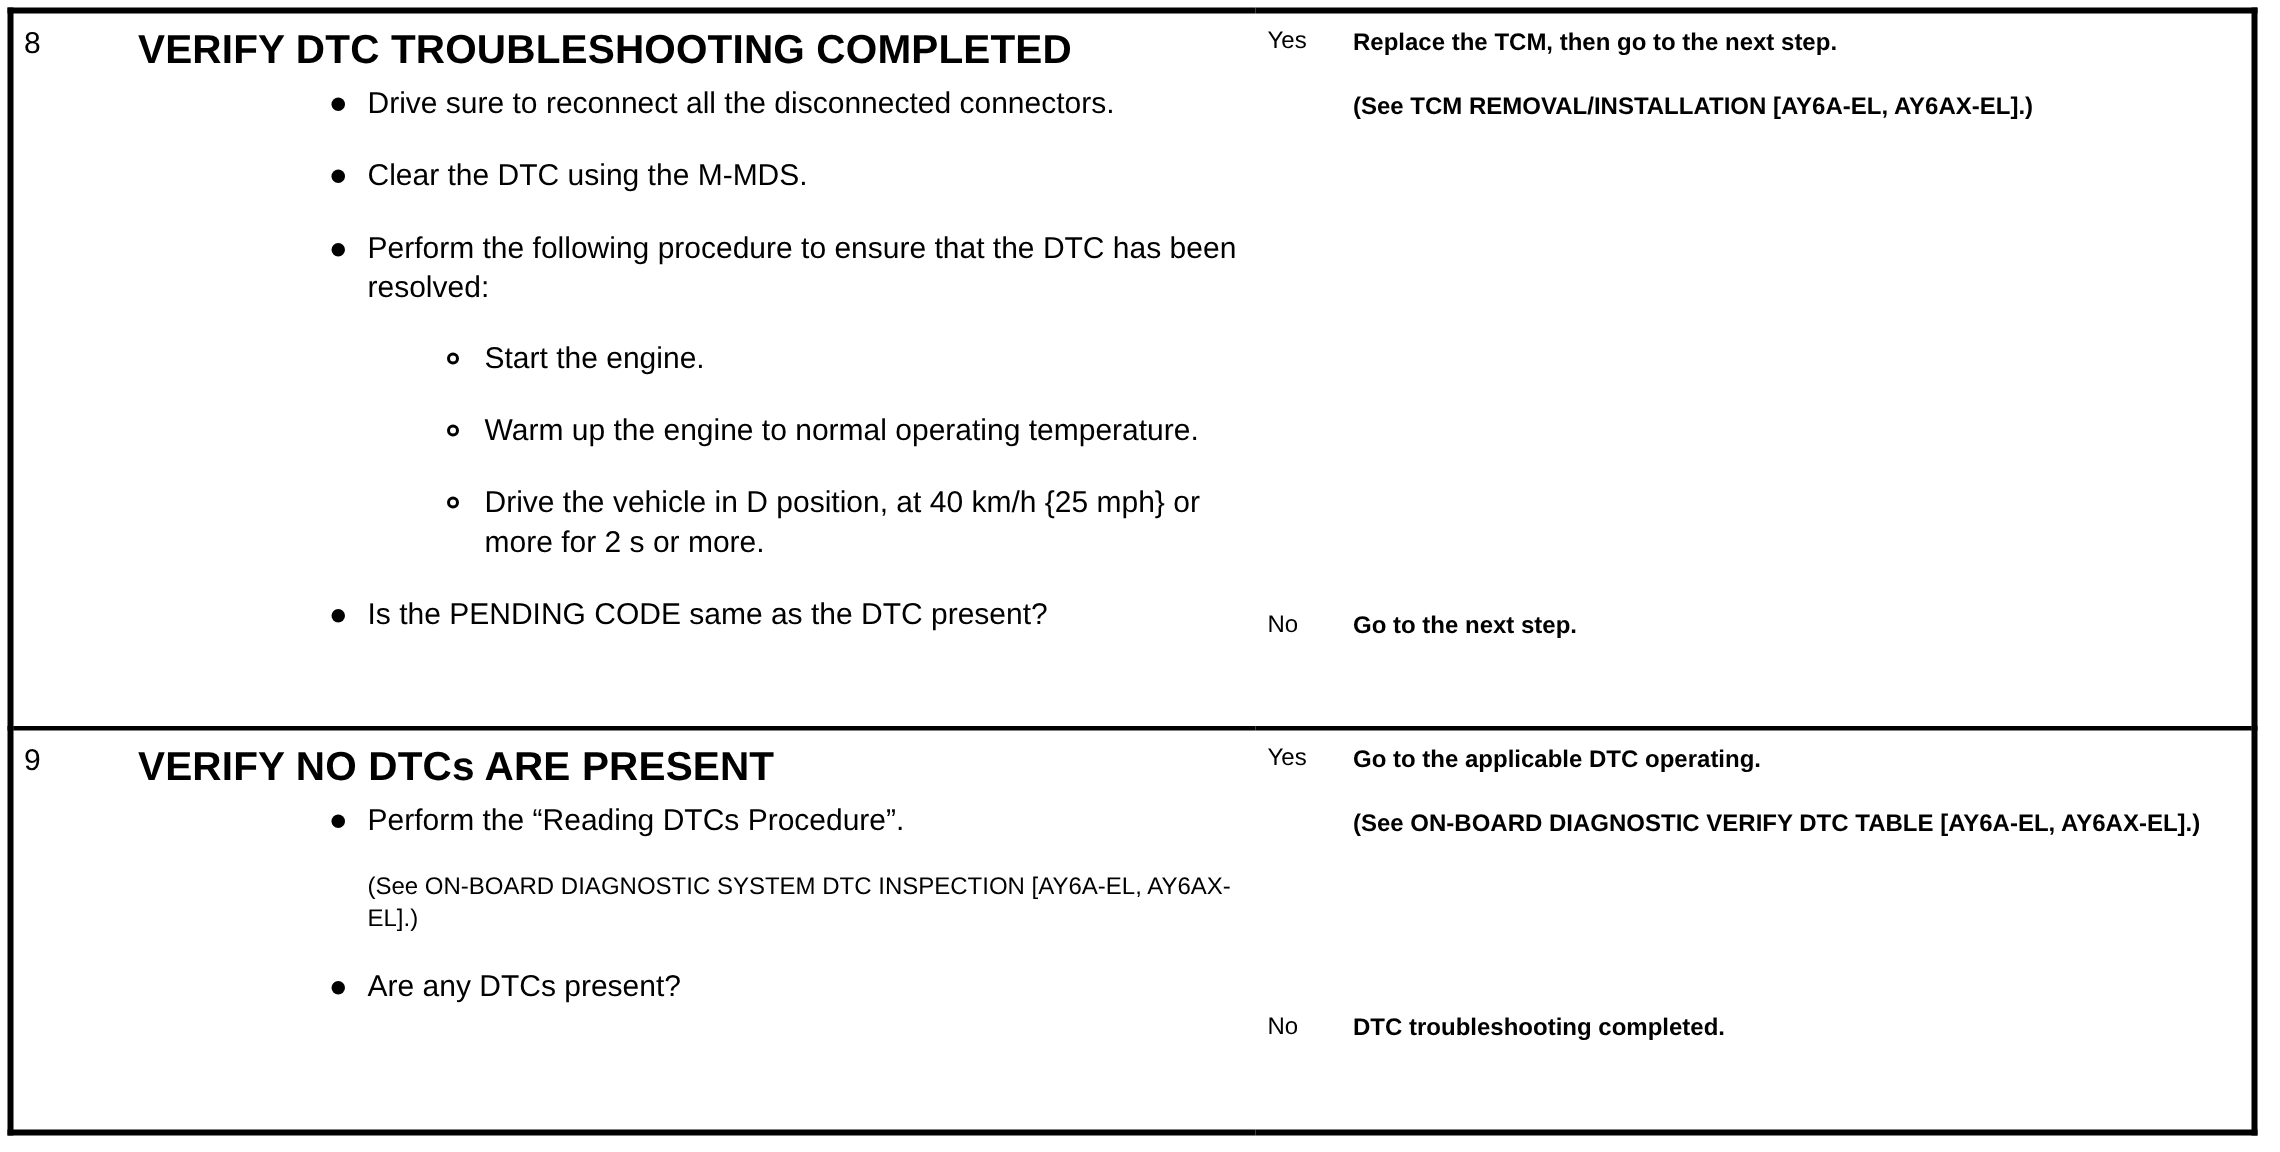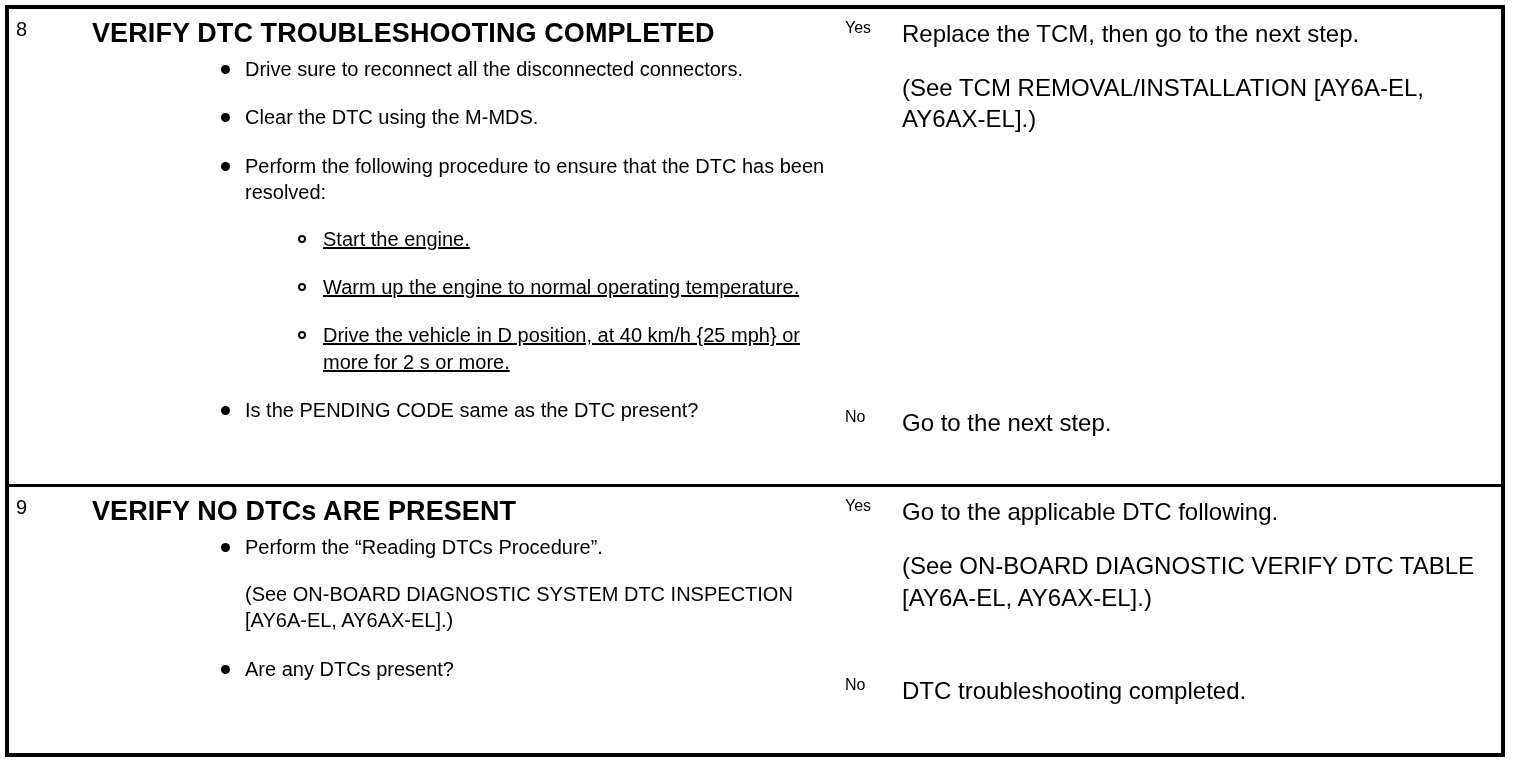--- a/index.html
+++ b/index.html
@@ -108,21 +108,20 @@
     width: 9px;
     height: 9px;
     background: #000000;
     border-radius: 50%;
   }
 
   ul.lvl2 {
     list-style: none;
     margin: 20px 0 0 0;
     padding: 0;
-    text-decoration: underline;
   }
   ul.lvl2 > li {
     position: relative;
     padding-left: 78px;
     font-size: 20px;
     line-height: 1.32;
     margin: 0 0 22px 0;
   }
   ul.lvl2 > li:last-child {
     margin-bottom: 0;
@@ -132,35 +131,36 @@
     left: 53px;
     top: 9px;
     width: 8px;
     height: 8px;
     border: 2px solid #000000;
     border-radius: 50%;
     box-sizing: border-box;
   }
 
   .sub-note {
-    font-size: 20px;
+    font-size: 16px;
     line-height: 1.32;
     margin: 20px 0 0 0;
   }
 
   .jdg-body {
     font-size: 16px;
     line-height: 1.2;
     padding: 9px 0 0 8px;
   }
 
   .act-body {
-    font-size: 24px;
+    font-size: 16px;
     line-height: 1.32;
     padding: 9px 12px 10px 10px;
+    font-weight: bold;
   }
   .act-body p {
     margin: 0;
   }
   .act-body p + p {
     margin-top: 22px;
   }
 </style>
 </head>
 <body>
@@ -270,21 +270,21 @@
             </ul>
           </div>
         </td>
 
         <td class="cell-jdg" style="height:179px;">
           <div class="jdg-body">Yes</div>
         </td>
 
         <td>
           <div class="act-body">
-            <p>Go to the applicable DTC following.</p>
+            <p>Go to the applicable DTC operating.</p>
             <p>(See ON-BOARD DIAGNOSTIC VERIFY DTC TABLE [AY6A-EL, AY6AX-EL].)</p>
           </div>
         </td>
       </tr>
 
       <tr>
         <td class="cell-jdg sub-sep">
           <div class="jdg-body">No</div>
         </td>
         <td class="sub-sep">

